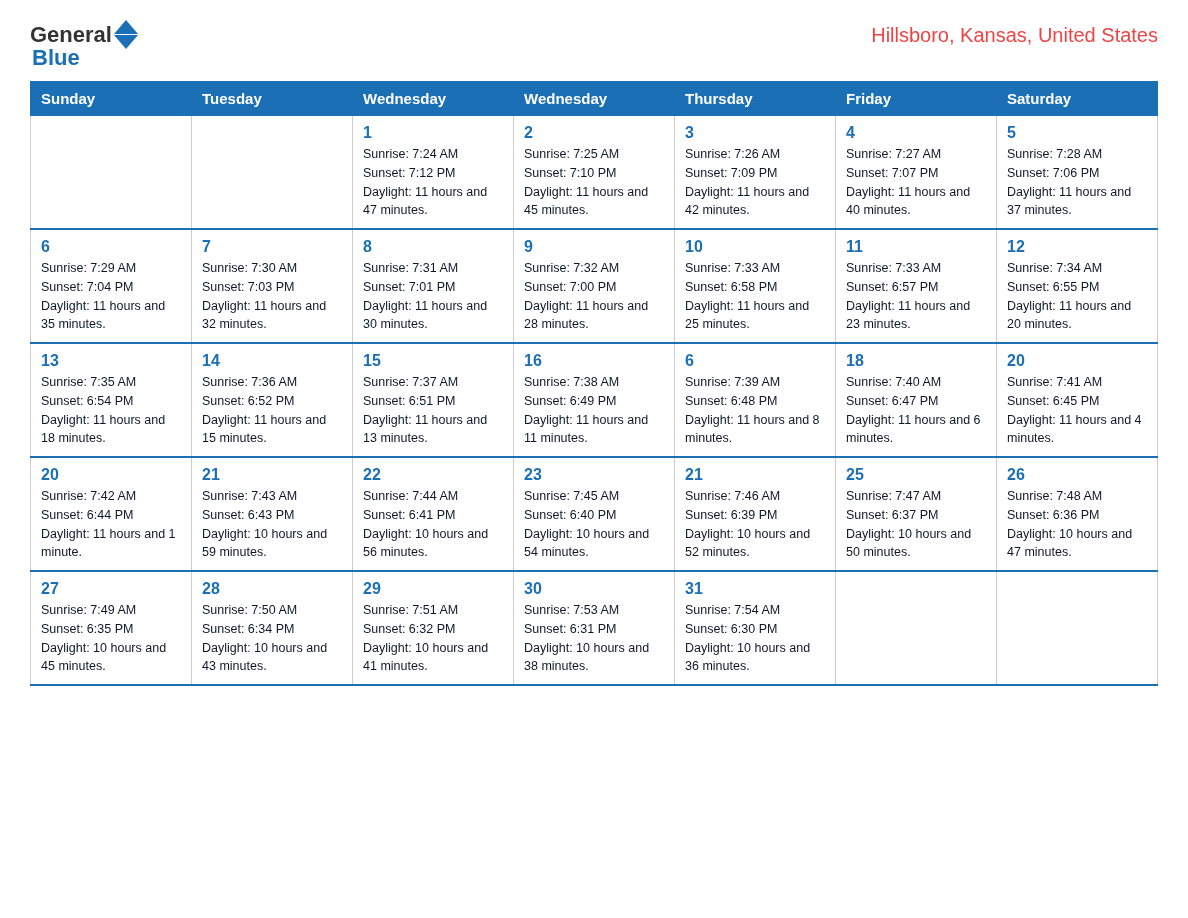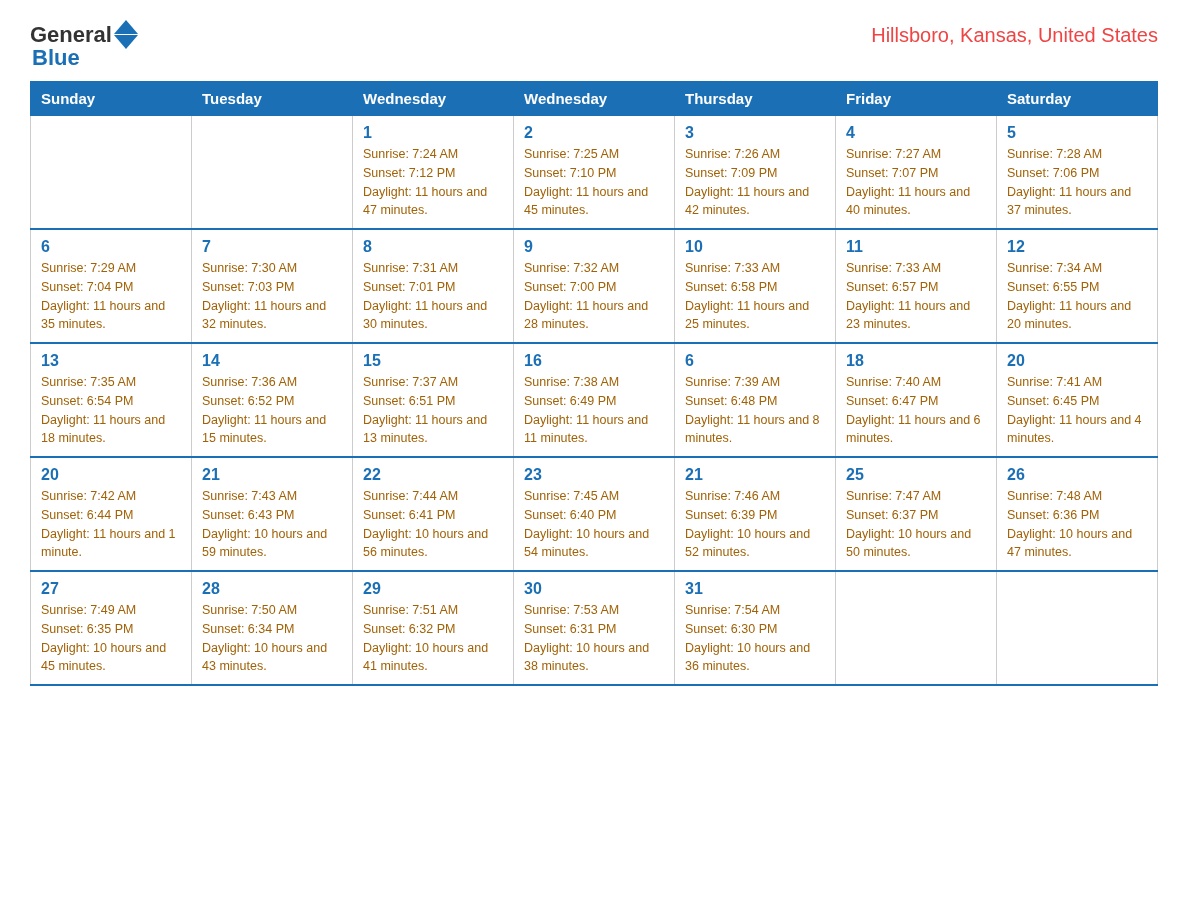--- a/index.html
+++ b/index.html
@@ -74,21 +74,21 @@
     }
     .day-number {
       font-size: 16px;
       font-weight: bold;
       color: #1a6fb5;
       display: block;
       margin-bottom: 3px;
     }
     .sun-info {
       font-size: 12.5px;
-      color: #a16207;
+      color: #0f172a;
       line-height: 1.5;
     }
     .empty-cell {
       background: #fff;
     }
   </style>
 </head>
 <body>
 
 <div class="header">

